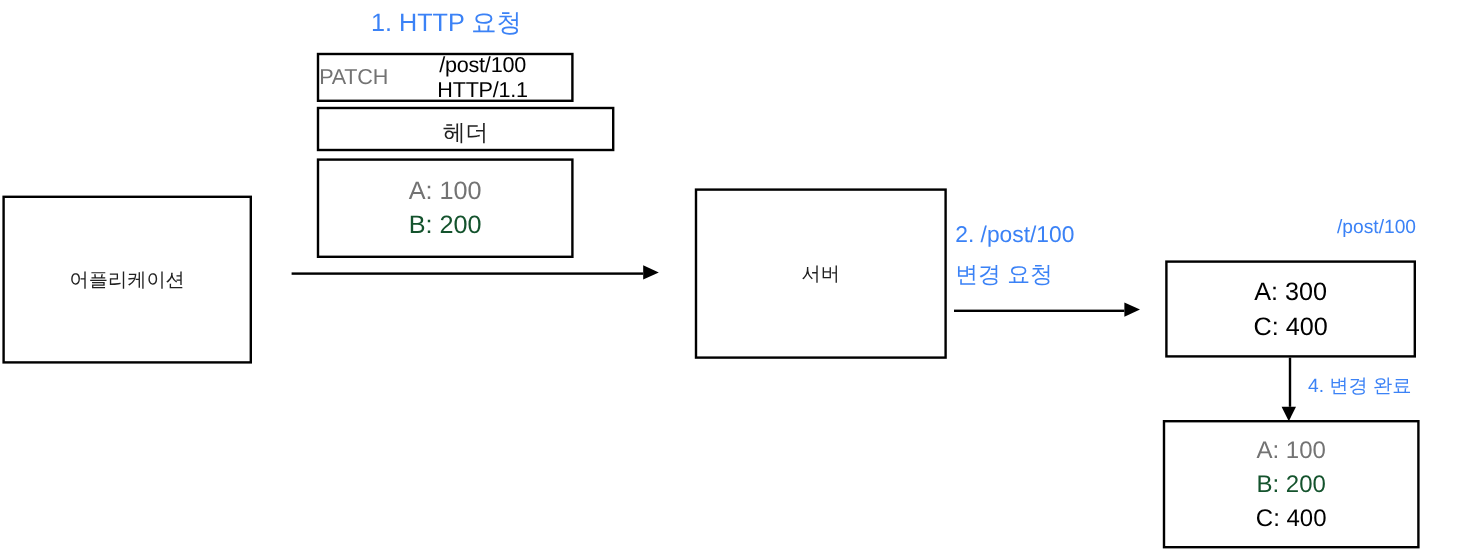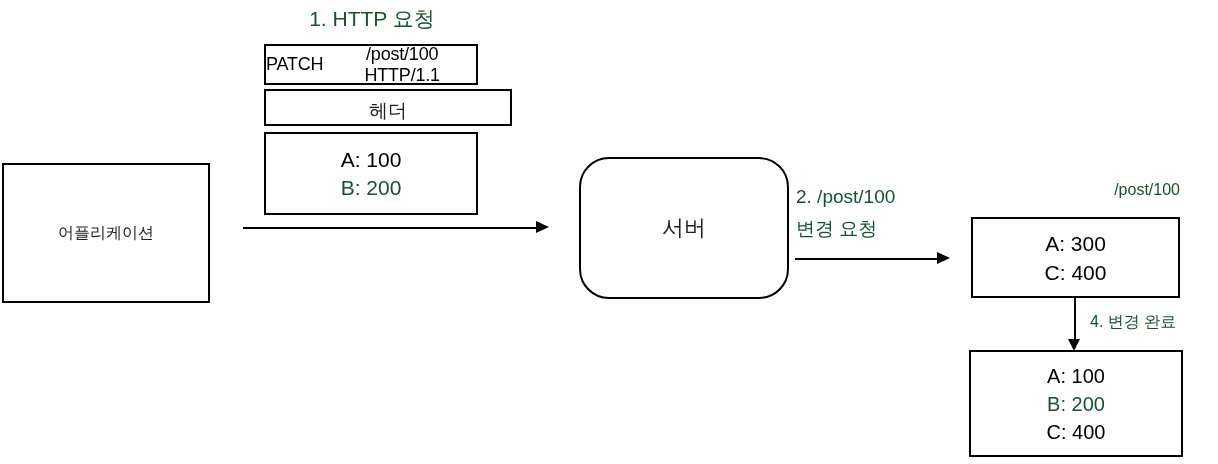--- a/index.html
+++ b/index.html
@@ -22,41 +22,41 @@
     background: #ffffff;
     box-sizing: border-box;
     display: flex;
     flex-direction: column;
     align-items: center;
     justify-content: center;
     text-align: center;
   }
   .label {
     position: absolute;
-    color: #14532d;
+    color: #3b82f6;
   }
-  .red    { color: #000000; }
+  .red    { color: #737373; }
   .purple { color: #14532d; }
   .black  { color: #000000; }
 
   
   .step1-title {
     left: 254px; top: 5px; width: 236px;
     font-size: 21px; text-align: center;
   }
 
   
   .box-request { left: 264px; top: 44px;  width: 214px; height: 41px; font-size: 18px; letter-spacing: -0.2px; flex-direction: row; }
   .box-request .method { margin-right: 5px; }
   .box-header  { left: 264px; top: 89px;  width: 248px; height: 37px; font-size: 19px; justify-content: flex-end; }
   .box-body    { left: 264px; top: 132px; width: 214px; height: 83px; font-size: 21px; line-height: 28px; }
 
   
   .box-app    { left: 2px;   top: 163px; width: 208px; height: 140px; font-size: 16px; }
-  .box-server { left: 579px; top: 157px; width: 210px; height: 142px; font-size: 22px; border-radius: 30px; }
+  .box-server { left: 579px; top: 157px; width: 210px; height: 142px; font-size: 16px; }
 
   
   .resource-path { left: 971px; top: 181px; width: 209px; font-size: 16px; text-align: right; }
   .box-before { left: 971px; top: 217px; width: 209px; height: 81px;  font-size: 21px; line-height: 29px; }
   .box-after  { left: 969px; top: 350px; width: 214px; height: 107px; font-size: 20px; line-height: 28px; }
 
   
   .hshaft { position: absolute; height: 2px; background: #000000; }
   .vshaft { position: absolute; width: 2px;  background: #000000; }
   .head-right {

